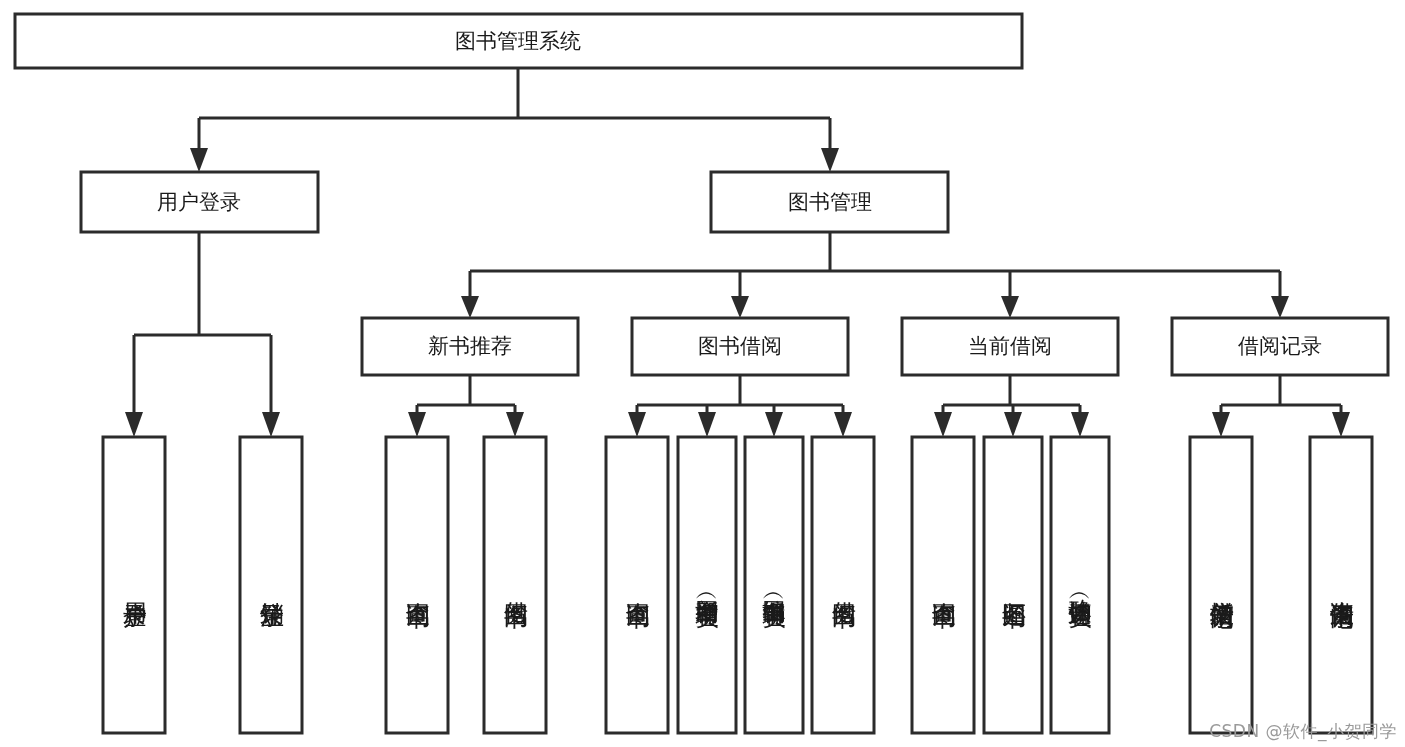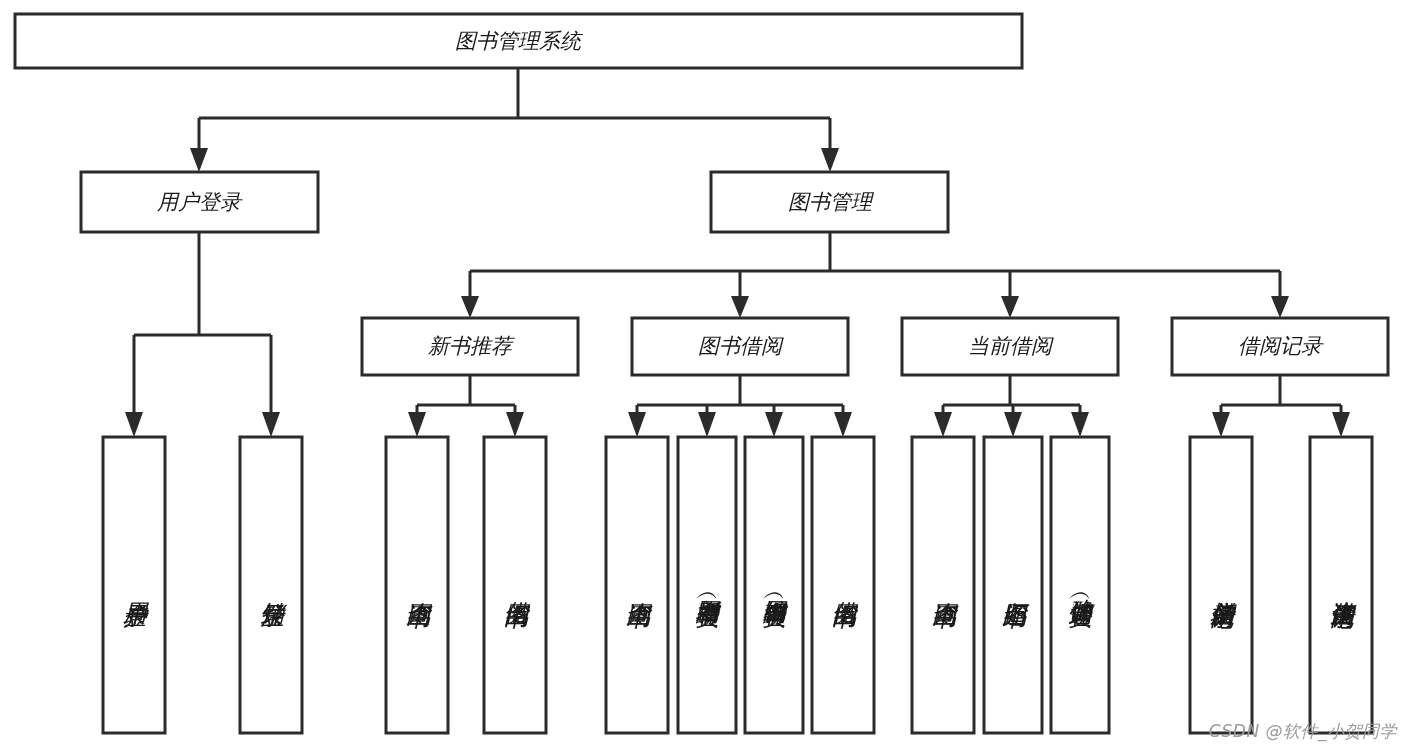--- a/index.html
+++ b/index.html
@@ -11,21 +11,20 @@
     width: 1405px;
     height: 747px;
     font-family: "DejaVu Sans", "Liberation Sans", sans-serif;
     overflow: hidden;
   }
   #diagram-root {
     position: relative;
     width: 1405px;
     height: 747px;
     background: #ffffff;
-    font-style: italic;
   }
   svg#tree-svg {
     position: absolute;
     top: 0;
     left: 0;
     width: 1405px;
     height: 747px;
   }
   .node-box {
     fill: #ffffff;

